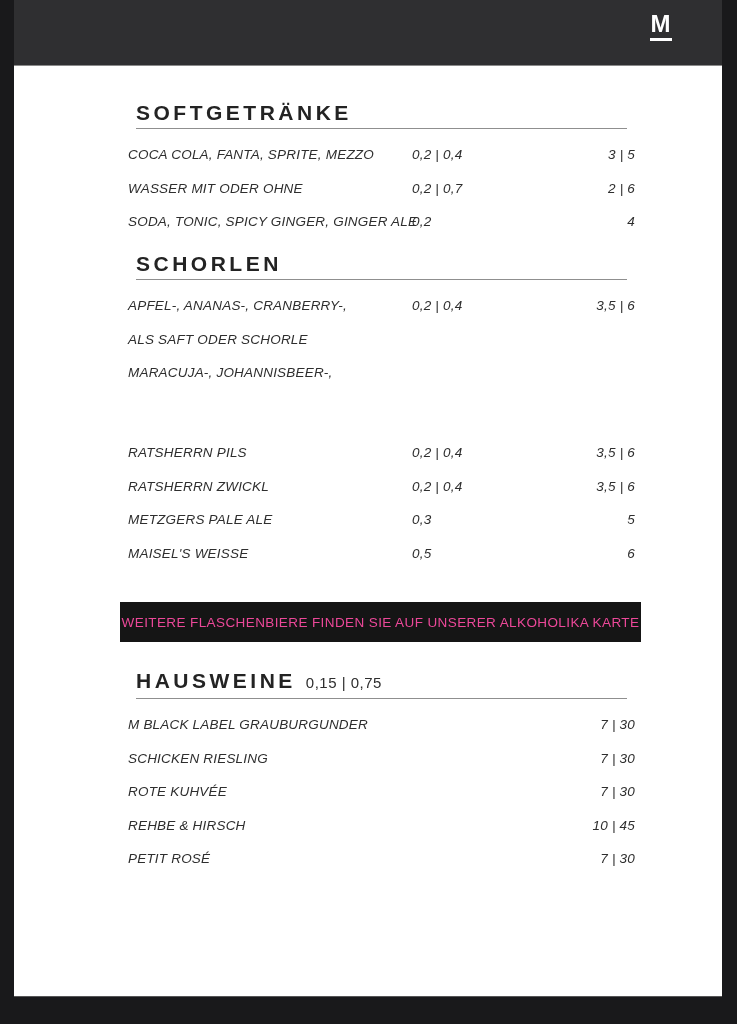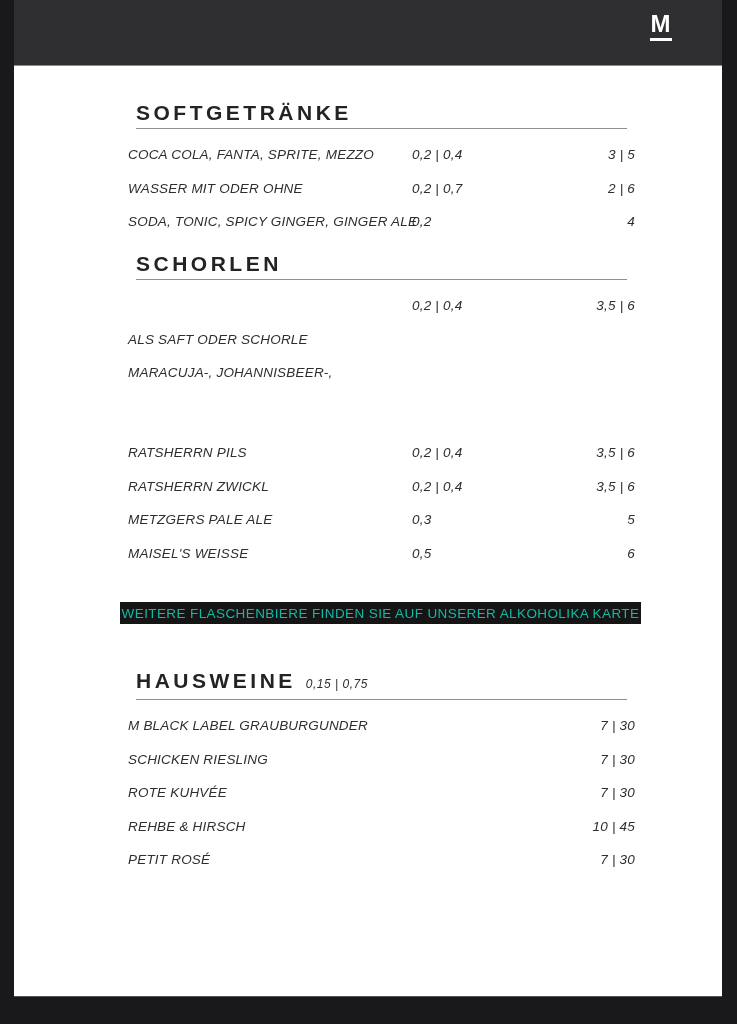--- a/index.html
+++ b/index.html
@@ -57,49 +57,48 @@
     font-size: 21px;
     font-weight: 700;
     letter-spacing: 3.5px;
     color: #232323;
     line-height: 22px;
     padding-bottom: 4px;
     border-bottom: 1px solid #8f8f8f;
     white-space: nowrap;
   }
   .sec-title .suffix {
-    font-size: 12px;
+    font-size: 15px;
     font-weight: 400;
     letter-spacing: 0.5px;
     color: #2e2e2e;
     margin-left: 10px;
-    font-style: italic;
   }
   .rows { margin-top: 9px; }
   .row {
     position: relative;
     height: 33.5px;
     display: flex;
     align-items: center;
     font-size: 13.5px;
     color: #2e2e2e;
     letter-spacing: 0.2px;
     white-space: nowrap;
     font-style: italic;
   }
   .sz { position: absolute; left: 284px; }
   .pr { position: absolute; right: 0; }
   .banner {
     position: absolute;
     top: 602px;
     left: 106px;
     width: 521px;
-    height: 22px;
+    height: 40px;
     background: #151515;
-    color: #14b8a6;
+    color: #ec4899;
     font-size: 13.5px;
     letter-spacing: 0.4px;
     display: flex;
     align-items: center;
     justify-content: center;
     white-space: nowrap;
   }
 </style>
 </head>
 <body>
@@ -129,20 +128,21 @@
           <span class="sz">0,2</span>
           <span class="pr">4</span>
         </div>
       </div>
     </section>
 
     <section class="menu-section" style="top:245px">
       <h2 class="sec-title"><span>SCHORLEN</span></h2>
       <div class="rows">
         <div class="row">
+          <span class="nm">APFEL-, ANANAS-, CRANBERRY-,</span>
           <span class="sz">0,2 | 0,4</span>
           <span class="pr">3,5 | 6</span>
         </div>
         <div class="row">
           <span class="nm">ALS SAFT ODER SCHORLE</span>
         </div>
         <div class="row">
           <span class="nm">MARACUJA-, JOHANNISBEER-,</span>
         </div>
       </div>

